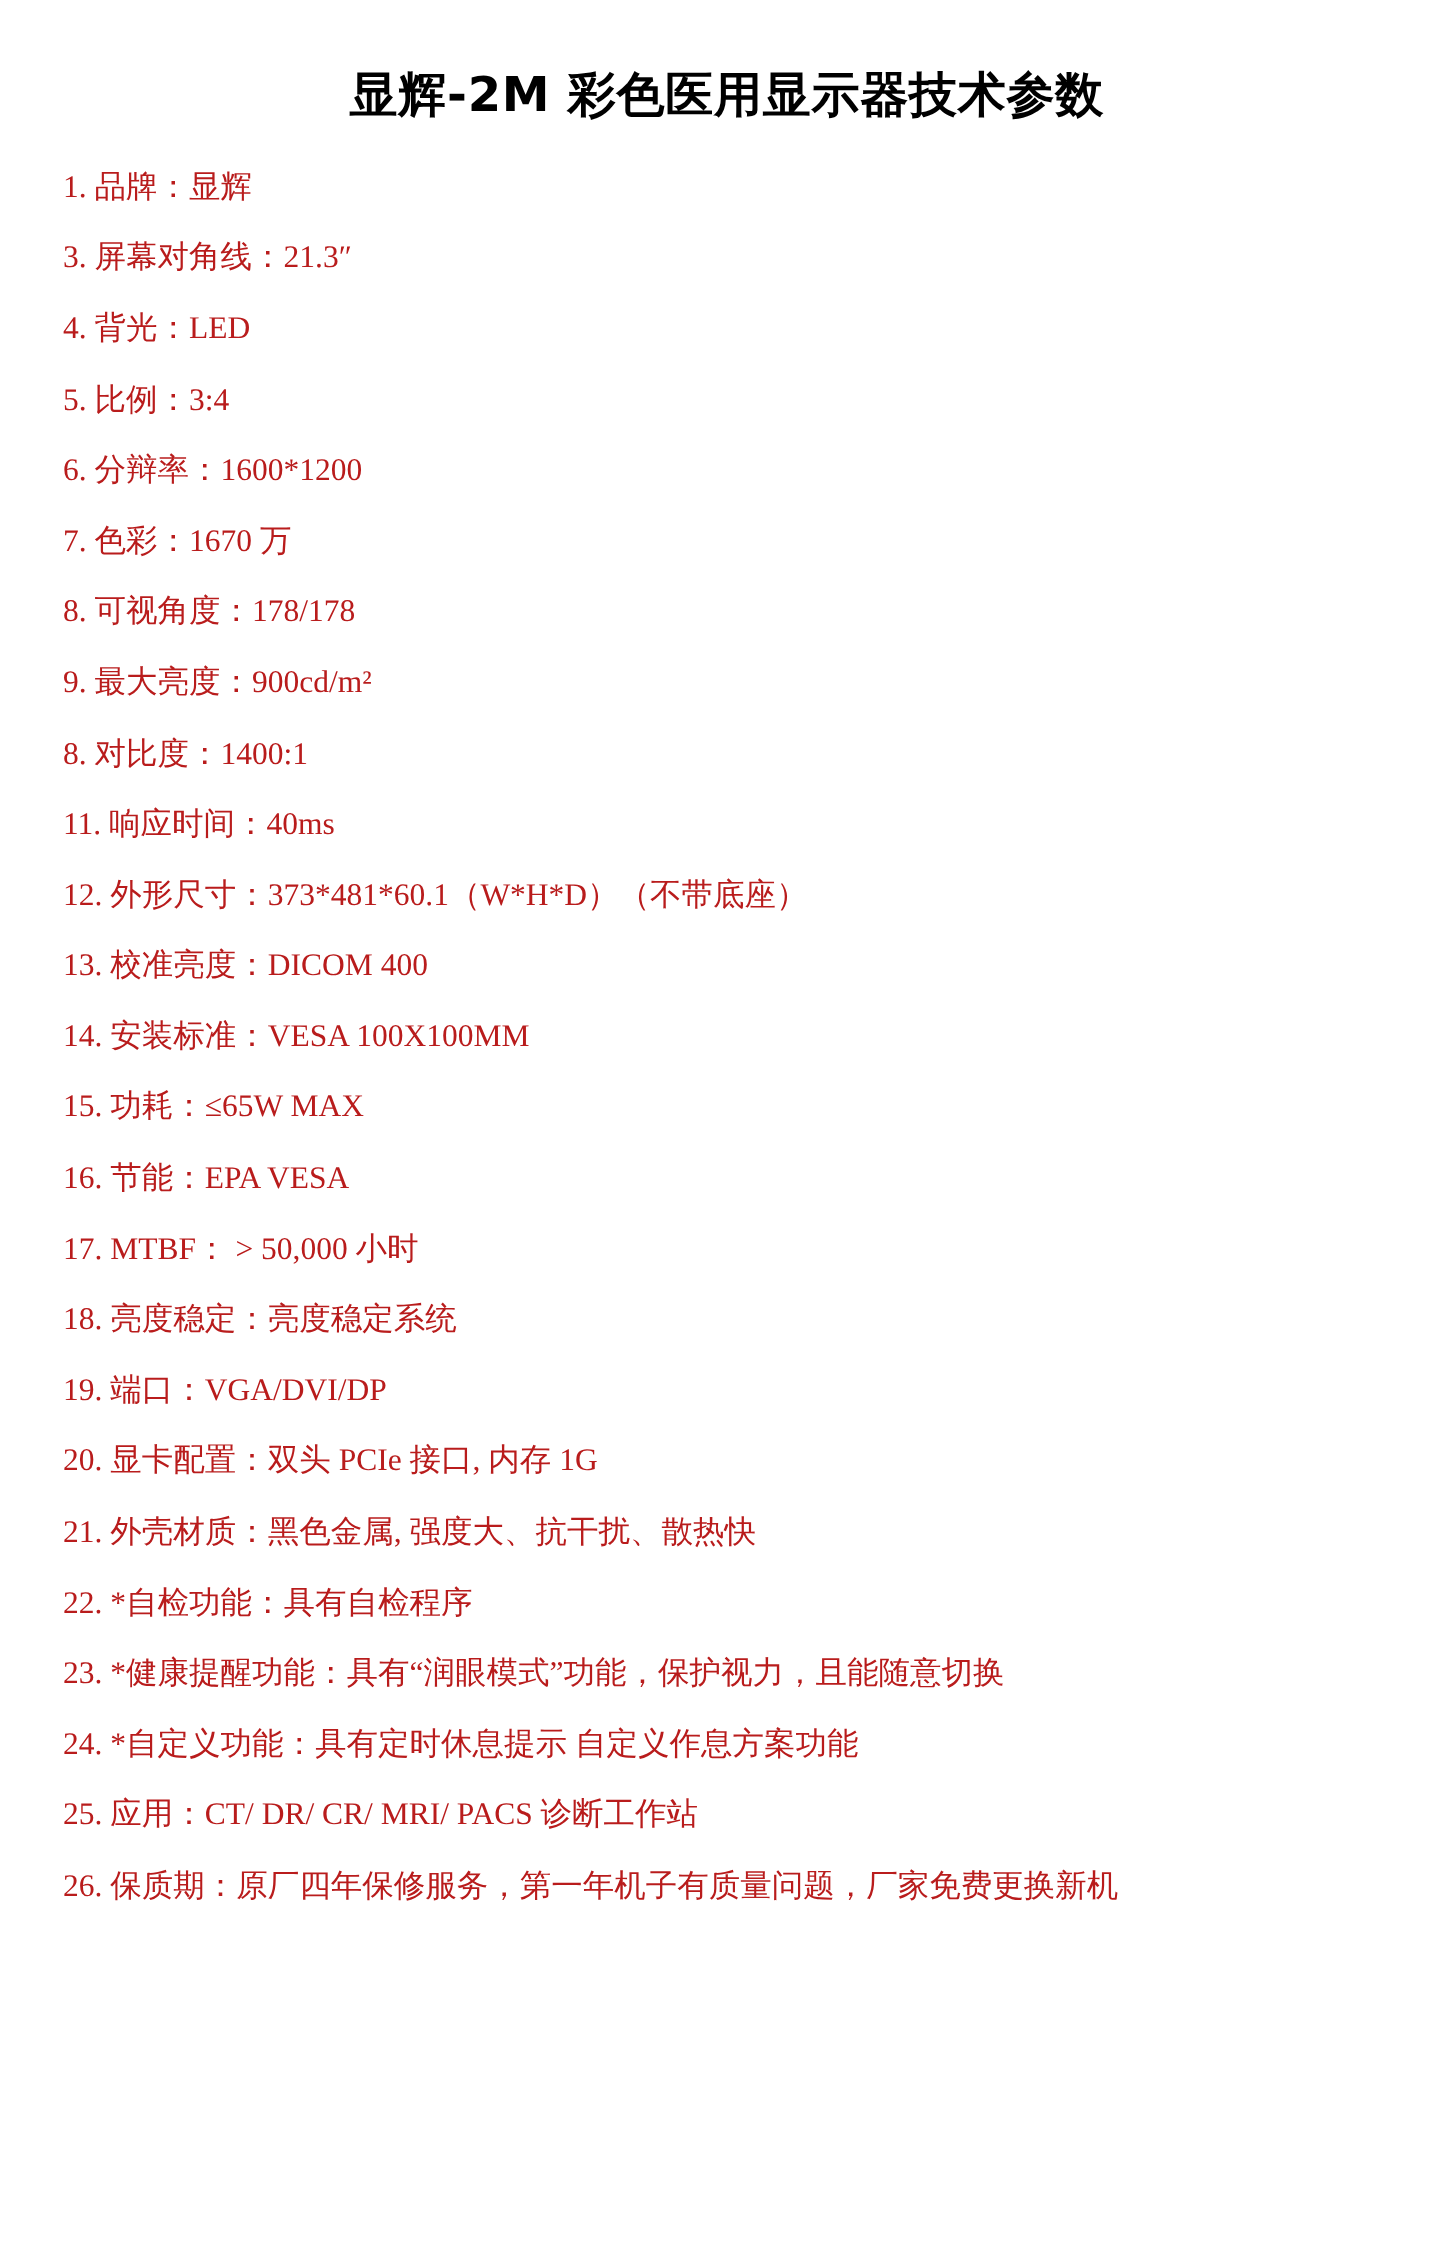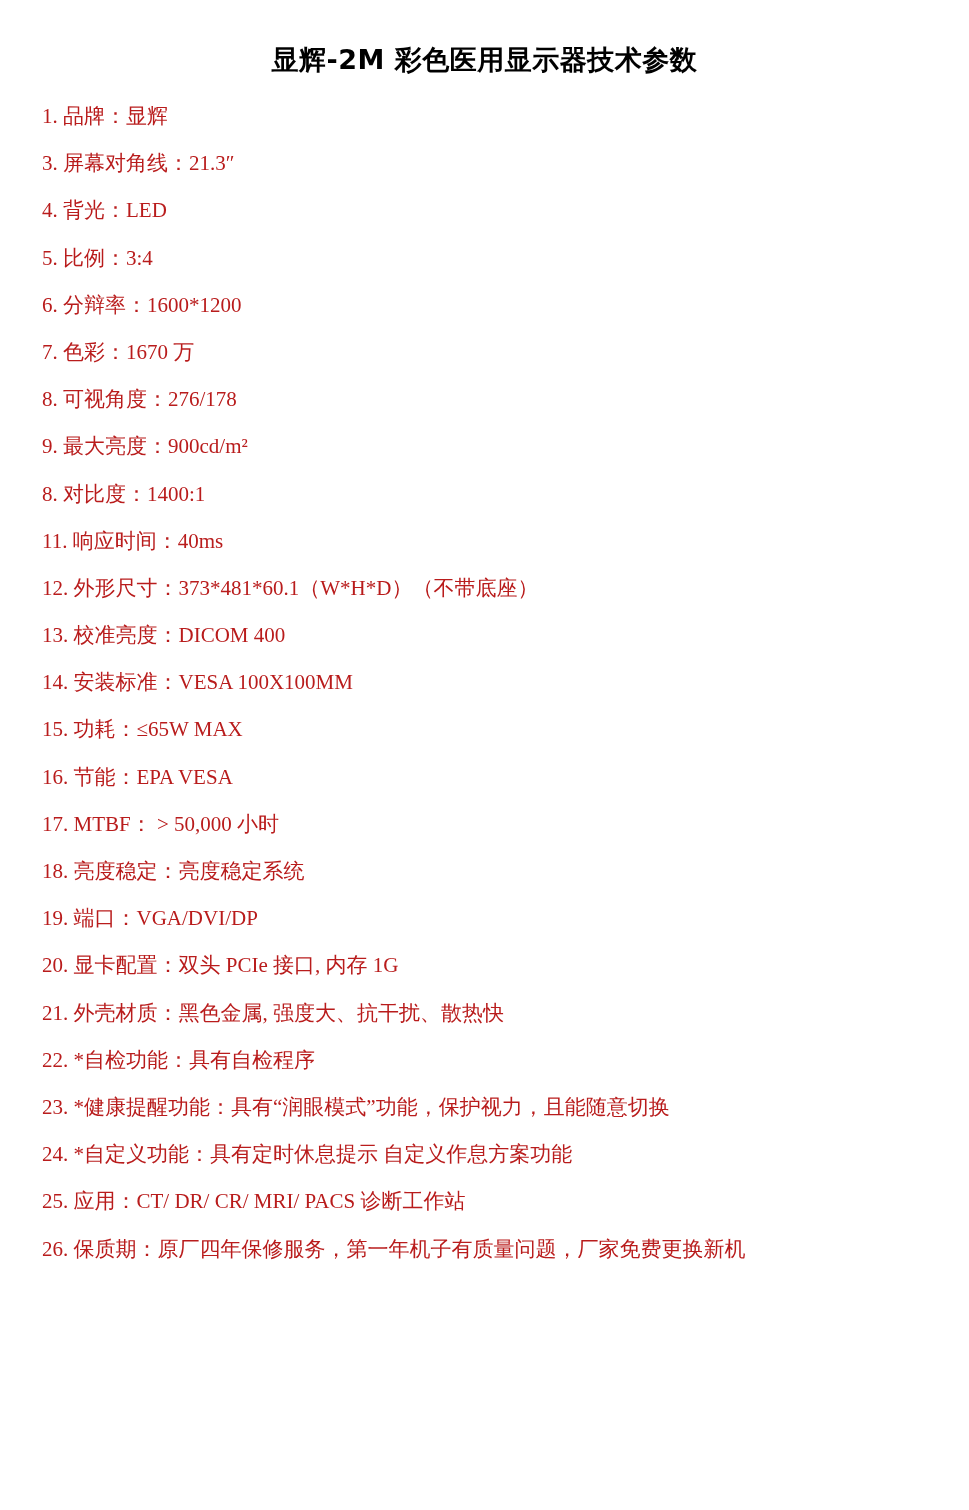--- a/index.html
+++ b/index.html
@@ -17,21 +17,21 @@
     width: 969px;
     min-height: 1510px;
     box-sizing: border-box;
     padding: 30px 28px 20px 28px;
     position: relative;
   }
   .doc-title {
     text-align: center;
     font-family: "DejaVu Sans", "Liberation Sans", sans-serif;
     font-weight: bold;
-    font-size: 27px;
+    font-size: 32px;
     letter-spacing: 0.5px;
     margin: 12px 0 26px 0;
     color: #000;
   }
   .spec-list {
     list-style: none;
     margin: 0;
     padding: 0 0 0 8px;
   }
   .spec-item {
@@ -52,21 +52,21 @@
 
 <div class="page">
   <h1 class="doc-title">显辉-2M 彩色医用显示器技术参数</h1>
   <ul class="spec-list">
     <li class="spec-item">1. 品牌：显辉</li>
     <li class="spec-item">3. 屏幕对角线：21.3″</li>
     <li class="spec-item">4. 背光：LED</li>
     <li class="spec-item">5. 比例：3:4</li>
     <li class="spec-item">6. 分辩率：1600*1200</li>
     <li class="spec-item">7. 色彩：1670 万</li>
-    <li class="spec-item">8. 可视角度：276/178</li>
+    <li class="spec-item">8. 可视角度：178/178</li>
     <li class="spec-item">9. 最大亮度：900cd/m²</li>
     <li class="spec-item">8. 对比度：1400:1</li>
     <li class="spec-item">11. 响应时间：40ms</li>
     <li class="spec-item">12. 外形尺寸：373*481*60.1（W*H*D）（不带底座）</li>
     <li class="spec-item">13. 校准亮度：DICOM 400</li>
     <li class="spec-item">14. 安装标准：VESA 100X100MM</li>
     <li class="spec-item">15. 功耗：≤65W MAX</li>
     <li class="spec-item">16. 节能：EPA VESA</li>
     <li class="spec-item">17. MTBF： &gt; 50,000 小时</li>
     <li class="spec-item">18. 亮度稳定：亮度稳定系统</li>

